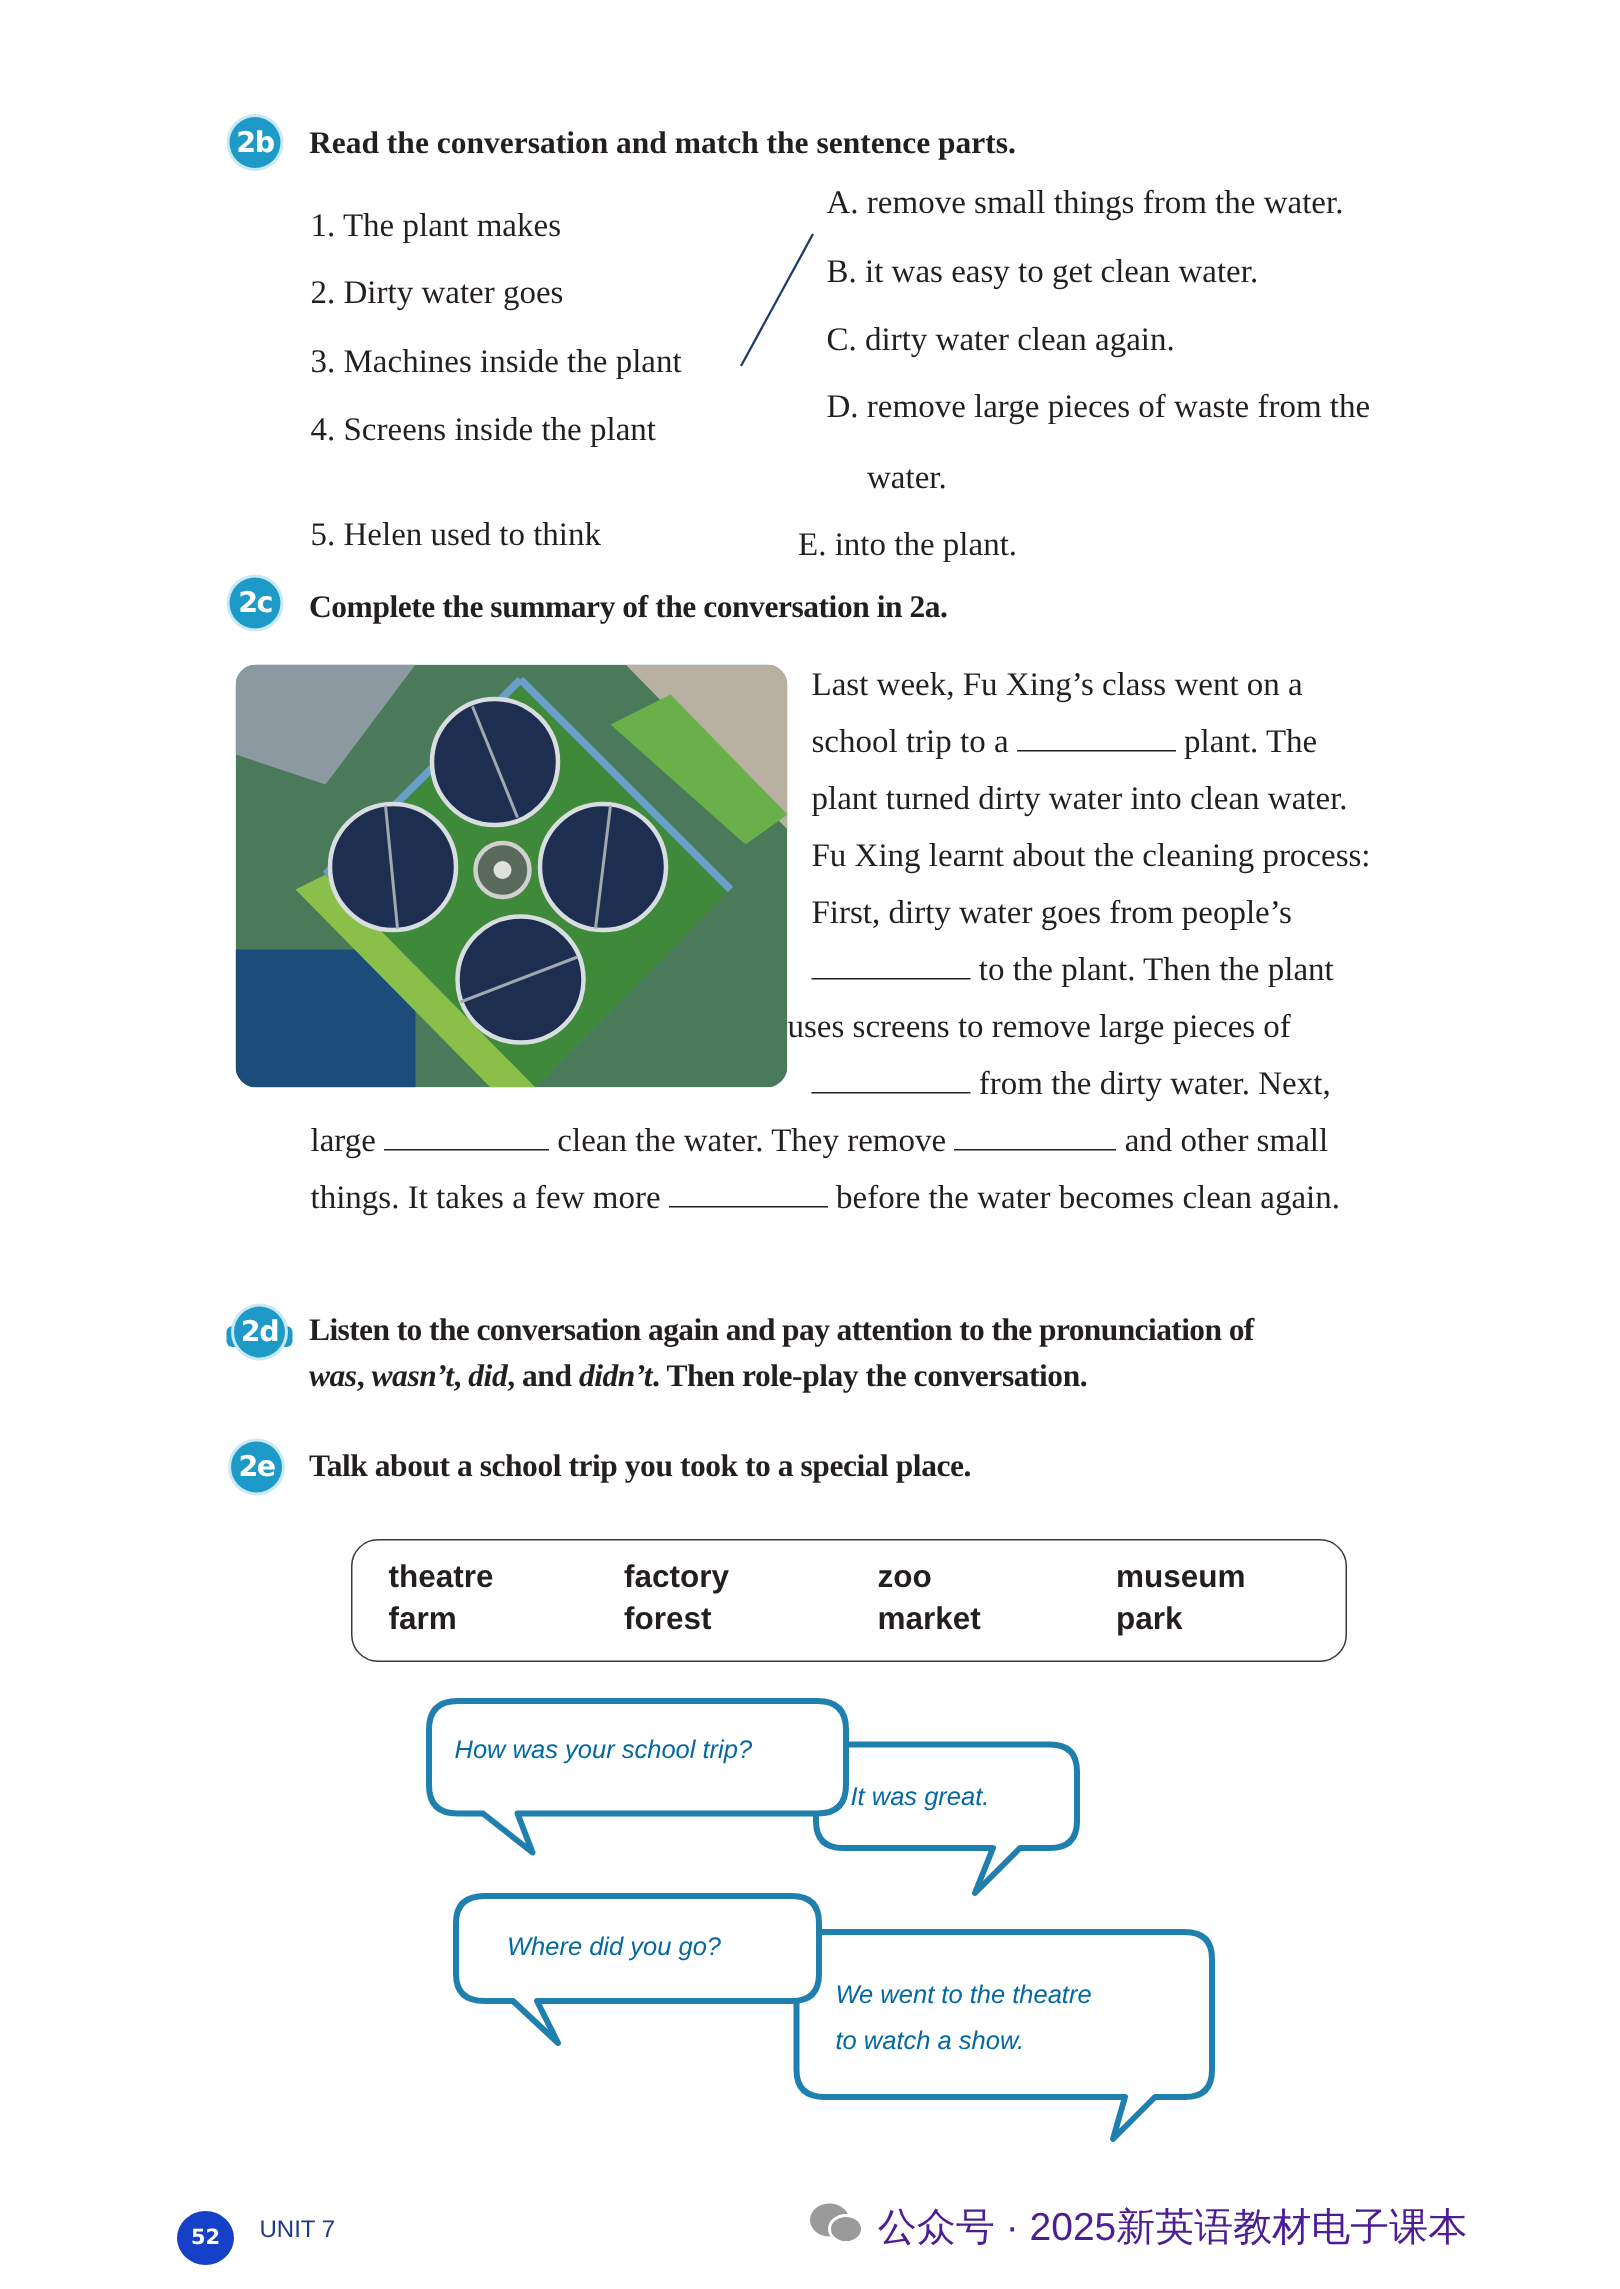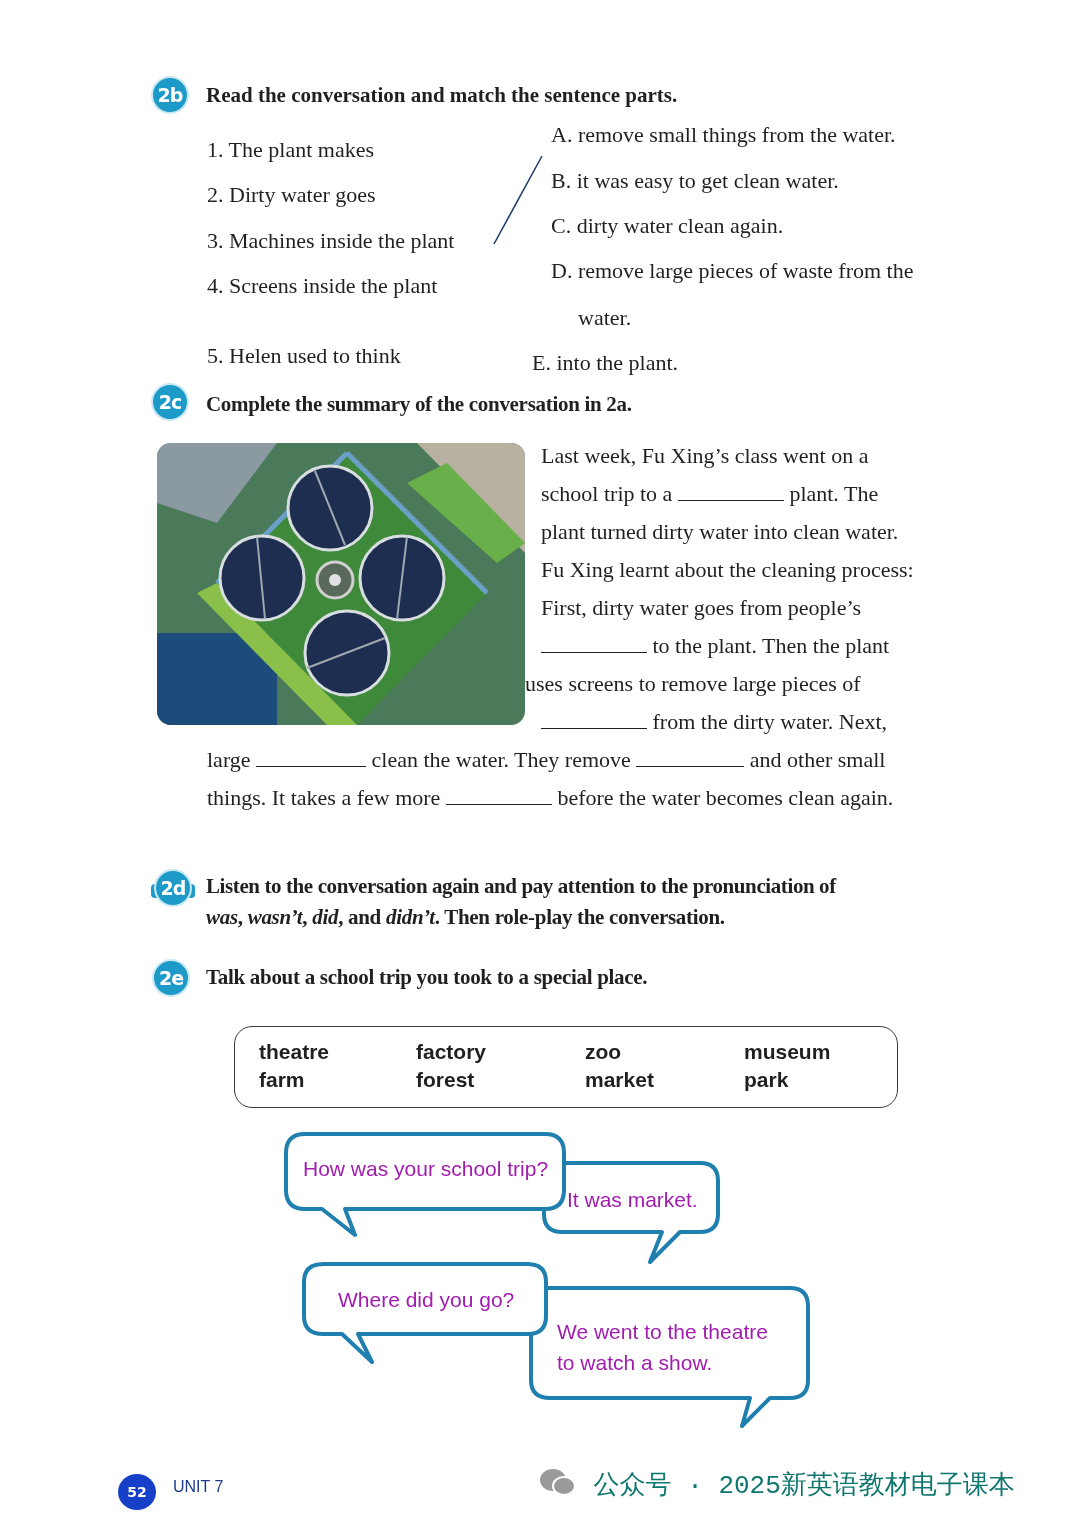--- a/index.html
+++ b/index.html
@@ -10,25 +10,25 @@
            color:#fff; font-family:"DejaVu Sans","Liberation Sans",sans-serif; font-weight:bold;
            font-size:19px; line-height:34px; text-align:center; letter-spacing:-1px;
            box-shadow:0 0 0 2px #c9e9f4; }
   .heading { position:absolute; font-weight:bold; font-size:21px; white-space:nowrap; }
   .item { position:absolute; font-size:22px; white-space:nowrap; }
   .para { position:absolute; font-size:22px; white-space:nowrap; }
   .blank { display:inline-block; border-bottom:1.5px solid #231f20; height:1px; vertical-align:baseline; }
   .photo { position:absolute; left:157px; top:443px; width:368px; height:282px; border-radius:14px; overflow:hidden; }
   .wordbox { position:absolute; left:234px; top:1026px; width:662px; height:80px; border:1.5px solid #3a3a3a; border-radius:18px; }
   .word { position:absolute; font-family:"Liberation Sans","DejaVu Sans",sans-serif; font-size:21px; color:#231f20;font-weight:bold; }
-  .bubble-text { position:absolute; font-family:"Liberation Sans","DejaVu Sans",sans-serif; font-size:21px; color:#a21caf; white-space:nowrap; }
+  .bubble-text { position:absolute; font-family:"Liberation Sans","DejaVu Sans",sans-serif; font-size:17px; color:#0369a1; white-space:nowrap;font-style:italic; }
   .footer-badge { position:absolute; left:118px; top:1474px; width:38px; height:36px; border-radius:50%; background:#1740c8;
            color:#fff; font-family:"DejaVu Sans",sans-serif; font-size:14px; font-weight:bold; line-height:36px; text-align:center; }
   .unit { position:absolute; left:173px; top:1478px; font-family:"Liberation Sans",sans-serif; font-size:16px; color:#1a3a8a; }
-  .watermark { position:absolute; left:538px; top:1466px; font-family:Liberation Mono, monospace; font-size:26px; color:#0f766e; white-space:nowrap;text-align:right; }
+  .watermark { position:absolute; left:538px; top:1466px; font-family:Liberation Sans, sans-serif; font-size:26px; color:#4c1d95; white-space:nowrap;text-align:right; }
 </style>
 </head>
 <body>
 
 <div class="badge" style="left:153px;top:78px;">2b</div>
 <div class="heading" style="left:206px;top:83px;">Read the conversation and match the sentence parts.</div>
 
 <div>
   <div class="item" style="left:207px;top:137px;"><span>1.</span> <span>The plant makes</span></div>
   <div class="item" style="left:207px;top:182px;"><span>2.</span> <span>Dirty water goes</span></div>
@@ -125,21 +125,21 @@
     <path d="M568 1163 H700 Q718 1163 718 1181 V1214 Q718 1232 700 1232 H680 L650 1262 L662 1232 H562 Q544 1232 544 1214 V1181 Q544 1163 562 1163 Z"></path>
 
     <path d="M305 1134 H545 Q564 1134 564 1153 V1190 Q564 1209 545 1209 H345 L355 1235 L322 1209 H305 Q286 1209 286 1190 V1153 Q286 1134 305 1134 Z"></path>
 
     <path d="M550 1288 H790 Q808 1288 808 1306 V1380 Q808 1398 790 1398 H770 L742 1426 L750 1398 H550 Q531 1398 531 1380 V1306 Q531 1288 550 1288 Z"></path>
 
     <path d="M323 1264 H528 Q546 1264 546 1282 V1316 Q546 1334 528 1334 H358 L372 1362 L342 1334 H323 Q304 1334 304 1316 V1282 Q304 1264 323 1264 Z"></path>
   </g>
 </svg>
 <div class="bubble-text" style="left:303px;top:1157px;">How was your school trip?</div>
-<div class="bubble-text" style="left:567px;top:1188px;">It was market.</div>
+<div class="bubble-text" style="left:567px;top:1188px;">It was great.</div>
 <div class="bubble-text" style="left:338px;top:1288px;">Where did you go?</div>
 <div class="bubble-text" style="left:557px;top:1320px;">We went to the theatre</div>
 <div class="bubble-text" style="left:557px;top:1351px;">to watch a show.</div>
 
 <div class="footer-badge">52</div>
 <div class="unit">UNIT 7</div>
 <div class="watermark">
   <svg width="40" height="32" style="vertical-align:-5px;">
     <ellipse cx="15" cy="14" rx="13" ry="11" fill="#9a9a9a"></ellipse>
     <ellipse cx="26" cy="20" rx="11" ry="9" fill="#9a9a9a" stroke="#fff" stroke-width="2"></ellipse>

